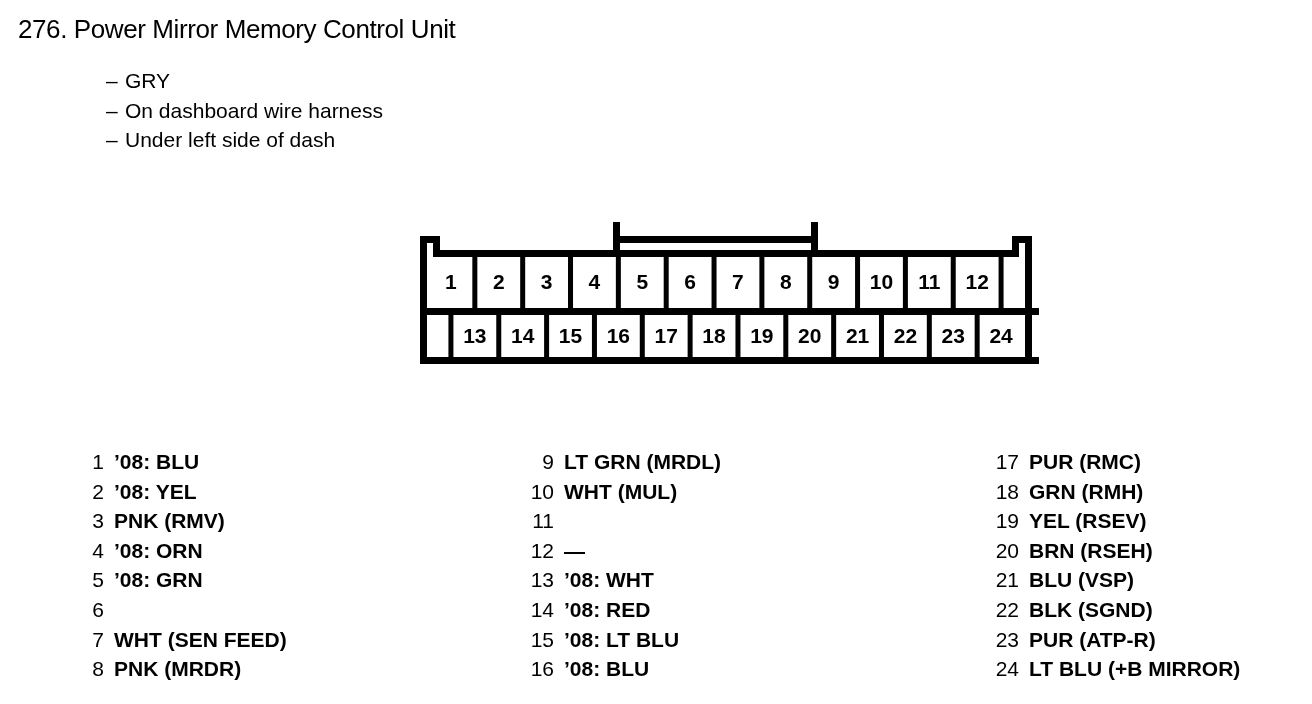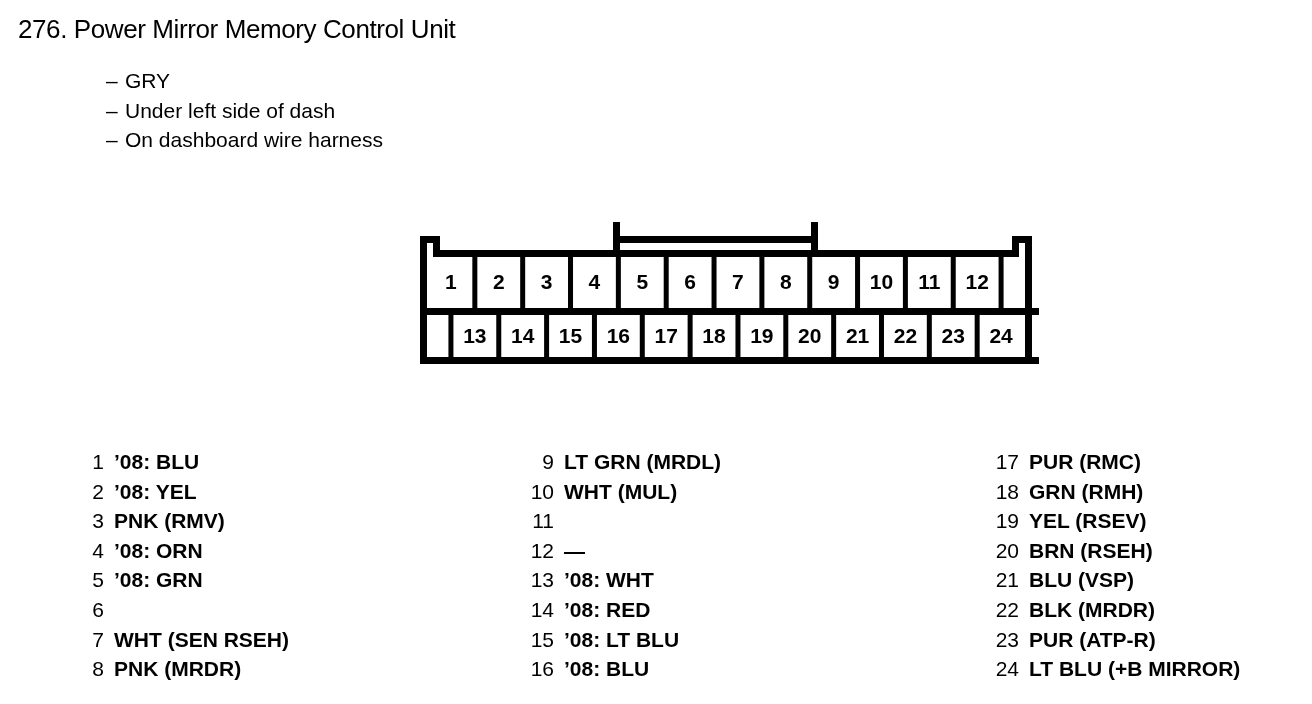--- a/index.html
+++ b/index.html
@@ -89,22 +89,22 @@
     font-weight: bold;
   }
 </style>
 </head>
 <body>
 
 <div id="page-title">276. Power Mirror Memory Control Unit</div>
 
 <div id="notes-list">
     <span class="note-row"><span class="note-dash">–</span><span>GRY</span></span>
+    <span class="note-row"><span class="note-dash">–</span><span>On dashboard wire harness</span></span>
     <span class="note-row"><span class="note-dash">–</span><span>Under left side of dash</span></span>
-    <span class="note-row"><span class="note-dash">–</span><span>On dashboard wire harness</span></span>
   </div>
 
 <div id="connector">
   <svg width="632" height="152" viewBox="0 0 632 152" xmlns="http://www.w3.org/2000/svg">
     <g id="connector-shapes" fill="#000000">
         <rect x="203" y="8" width="7" height="35" fill="#000000"></rect>
         <rect x="401" y="8" width="7" height="35" fill="#000000"></rect>
         <rect x="203" y="22" width="205" height="7" fill="#000000"></rect>
         <rect x="10" y="22" width="7" height="128" fill="#000000"></rect>
         <rect x="10" y="22" width="20" height="7" fill="#000000"></rect>
@@ -188,21 +188,21 @@
     </div>
     <div class="legend-row">
       <span class="legend-num">5</span>
       <span class="legend-desc">’08: GRN</span>
     </div>
     <div class="legend-row">
       <span class="legend-num">6</span>
     </div>
     <div class="legend-row">
       <span class="legend-num">7</span>
-      <span class="legend-desc">WHT (SEN RSEH)</span>
+      <span class="legend-desc">WHT (SEN FEED)</span>
     </div>
     <div class="legend-row">
       <span class="legend-num">8</span>
       <span class="legend-desc">PNK (MRDR)</span>
     </div>
   </div>
 <div class="legend-col" id="legend-col-2">
     <div class="legend-row">
       <span class="legend-num">9</span>
       <span class="legend-desc">LT GRN (MRDL)</span>
@@ -251,21 +251,21 @@
     <div class="legend-row">
       <span class="legend-num">20</span>
       <span class="legend-desc">BRN (RSEH)</span>
     </div>
     <div class="legend-row">
       <span class="legend-num">21</span>
       <span class="legend-desc">BLU (VSP)</span>
     </div>
     <div class="legend-row">
       <span class="legend-num">22</span>
-      <span class="legend-desc">BLK (MRDR)</span>
+      <span class="legend-desc">BLK (SGND)</span>
     </div>
     <div class="legend-row">
       <span class="legend-num">23</span>
       <span class="legend-desc">PUR (ATP-R)</span>
     </div>
     <div class="legend-row">
       <span class="legend-num">24</span>
       <span class="legend-desc">LT BLU (+B MIRROR)</span>
     </div>
   </div>

